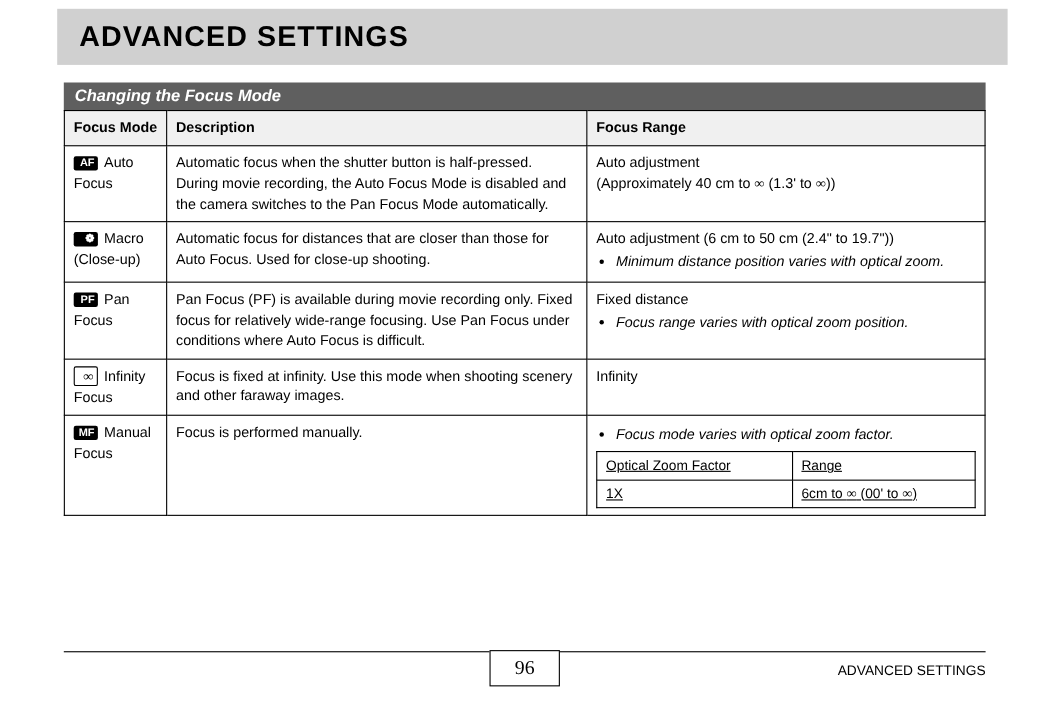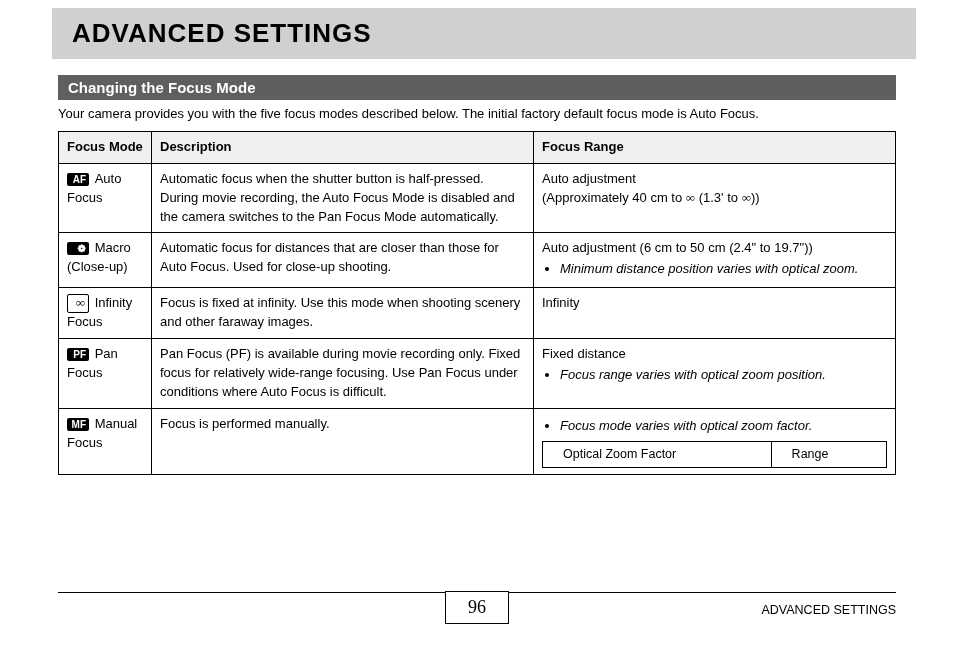--- a/index.html
+++ b/index.html
@@ -25,20 +25,21 @@
   }
   .content {
     margin: 0 58px 0 58px;
   }
   .section-bar {
     background: #5f5f5f;
     color: #fff;
     padding: 4px 10px;
     font-size: 15px;
     font-weight: bold;
+    font-style: italic;
   }
   .intro {
     margin: 6px 0 10px 0;
     font-size: 13px;
   }
   table.main {
     width: 100%;
     border-collapse: collapse;
     font-size: 13px;
   }
@@ -79,23 +80,24 @@
   .mode-label { vertical-align: middle; }
   ul.bul { list-style: disc; padding-left: 18px; margin: 2px 0; font-style: italic; }
   table.inner {
     border-collapse: collapse;
     margin-top: 6px;
     width: 100%;
     font-size: 12.5px;
   }
   table.inner td, table.inner th {
     border: 1px solid #000;
-    padding: 3px 20px;
+    padding: 3px 8px;
     text-align: left;
     font-weight: normal;
+    text-decoration: underline;
   }
   .inf { font-family: "Times New Roman", serif; font-size: 13px; }
   .footer {
     position: absolute;
     bottom: 10px;
     left: 0;
     width: 100%;
     padding: 0 58px;
   }
   .footer-line {
@@ -126,21 +128,20 @@
 <body>
 
 <div class="title-bar">
   <h1>ADVANCED SETTINGS</h1>
 </div>
 
 <div class="content">
 
   <div class="section-bar">Changing the Focus Mode</div>
 
-  <p class="intro">Your camera provides you with the five focus modes described below. The initial factory default focus mode is Auto Focus.</p>
 
   <table class="main">
     <thead>
       <tr>
         <th>Focus Mode</th>
         <th>Description</th>
         <th>Focus Range</th>
       </tr>
     </thead>
     <tbody>
@@ -168,59 +169,65 @@
         <td class="rangecell">
           <span>Auto adjustment (6 cm to 50 cm (2.4" to 19.7"))</span>
           <ul class="bul">
               <li>Minimum distance position varies with optical zoom.</li>
             </ul>
         </td>
       </tr>
 
       <tr>
         <td class="modecell">
-          <span class="mode-badge light"><span class="inf">∞</span></span>
-          <span class="mode-label">Infinity Focus</span>
-        </td>
-        <td class="desccell">Focus is fixed at infinity. Use this mode when shooting scenery and other faraway images.</td>
-        <td class="rangecell">
-          <span>Infinity</span>
-        </td>
-      </tr>
-
-      <tr>
-        <td class="modecell">
           <span class="mode-badge">PF</span>
           <span class="mode-label">Pan Focus</span>
         </td>
         <td class="desccell">Pan Focus (PF) is available during movie recording only. Fixed focus for relatively wide-range focusing. Use Pan Focus under conditions where Auto Focus is difficult.</td>
         <td class="rangecell">
           <span>Fixed distance</span>
           <ul class="bul">
               <li>Focus range varies with optical zoom position.</li>
             </ul>
+        </td>
+      </tr>
+
+      <tr>
+        <td class="modecell">
+          <span class="mode-badge light"><span class="inf">∞</span></span>
+          <span class="mode-label">Infinity Focus</span>
+        </td>
+        <td class="desccell">Focus is fixed at infinity. Use this mode when shooting scenery and other faraway images.</td>
+        <td class="rangecell">
+          <span>Infinity</span>
         </td>
       </tr>
 
       <tr>
         <td class="modecell">
           <span class="mode-badge">MF</span>
           <span class="mode-label">Manual Focus</span>
         </td>
         <td class="desccell">Focus is performed manually.</td>
         <td class="rangecell">
           <ul class="bul">
               <li>Focus mode varies with optical zoom factor.</li>
             </ul>
           <table class="inner">
             <tbody>
                 <tr>
               <td>Optical Zoom Factor</td>
               <td>Range</td>
             </tr>
+            <tr>
+              <td>1X</td>
+              <td>
+                <span>6cm to </span><span class="inf">∞</span><span> (00' to </span><span class="inf">∞</span><span>)</span>
+              </td>
+            </tr>
           </tbody>
             </table>
         </td>
       </tr>
 
     </tbody>
   </table>
 </div>
 
 <div class="footer">

